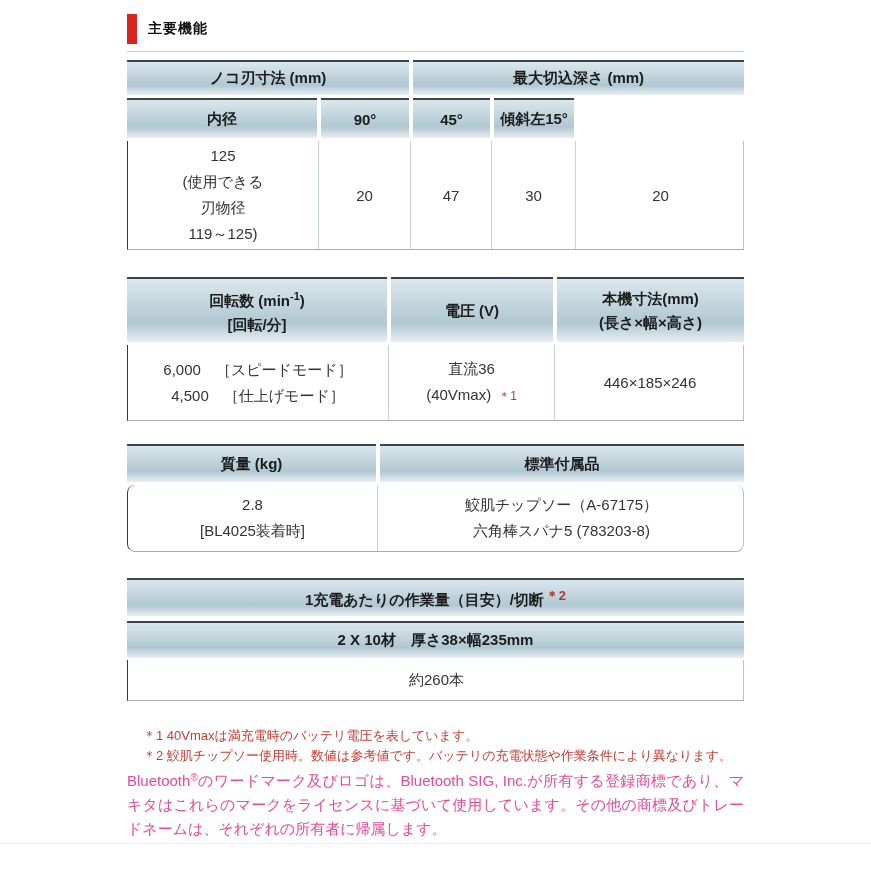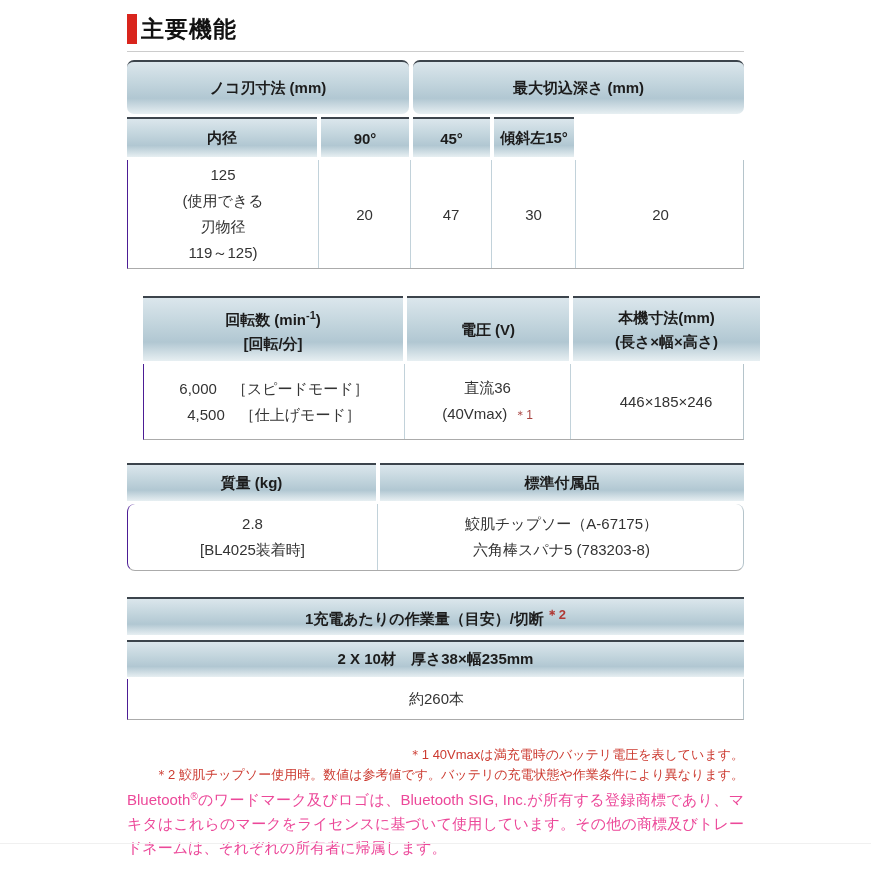--- a/index.html
+++ b/index.html
@@ -3,62 +3,62 @@
 <meta charset="utf-8">
 <style>
   html,body{margin:0;padding:0;}
   body{font-family:"Liberation Sans","DejaVu Sans",sans-serif;background:#fff;}
   .page{position:relative;width:871px;height:871px;background:#fff;overflow:hidden;}
   .content{position:absolute;left:127px;top:0;width:617px;}
 
   
   .title-row{margin-top:14px;height:30px;display:flex;align-items:center;}
   .red-bar{width:10px;height:30px;background:#d9251d;}
-  .title-text{margin-left:4px;font-size:23px;font-weight:bold;color:#111;letter-spacing:1px;}
+  .title-text{margin-left:11px;font-size:14px;font-weight:bold;color:#111;letter-spacing:1px;}
   .title-divider{margin-top:7px;border-top:1px solid #cccccc;height:0;}
 
   
   .tbl{width:617px;}
   .hrow{display:grid;}
   .hcell{border-top:2px solid #3c444c;
          background:linear-gradient(180deg,#dbe6ec 0%,#c4d6de 38%,#b1c7d2 70%,#e7eff2 100%);
          display:flex;flex-direction:column;align-items:center;justify-content:center;
          font-weight:bold;color:#1c1c1c;font-size:15px;box-sizing:border-box;text-align:center;}
   .hrow > .hcell + .hcell, .hrow > .gapcell{margin-left:4px;}
   .drow{display:grid;background:#fff;border-left:1px solid #4c1d95;border-right:1px solid #b5c4cb;
         border-bottom:1px solid #ababab;}
   .dcell{display:flex;align-items:center;justify-content:center;text-align:center;
          font-size:15px;color:#333;box-sizing:border-box;}
   .drow > .dcell + .dcell{border-left:1px solid #c2d2da;}
   .ml{white-space:pre-line;line-height:26px;}
 
   .g1{grid-template-columns:190px 92px 81px 84px 170px;}
   .g1a{grid-template-columns:282px 335px;}
-  .g2{grid-template-columns:260px 166px 191px;margin-left:16px;}
+  .g2{grid-template-columns:260px 166px 191px;}
   .g3{grid-template-columns:249px 368px;border-radius:8px;}
   .g4{grid-template-columns:617px;}
 
   .gap3{height:3px;} .gap5{height:5px;} .gap2{height:2px;}
 
   .t1{margin-top:8px;}
-  .t1 .hA{height:54px;border-radius:7px;} .t1 .hB{height:40px;} .t1 .drow{min-height:108px;}
+  .t1 .hA{height:35px;} .t1 .hB{height:40px;} .t1 .drow{min-height:108px;}
   .t2{margin-top:27px;}
   .t2 .hA{height:65px;line-height:24px;} .t2 .drow{min-height:75px;}
   .t3{margin-top:23px;}
   .t3 .hA{height:38px;} .t3 .drow{min-height:66px;}
   .t4{margin-top:26px;}
   .t4 .hA{height:38px;} .t4 .hB{height:37px;} .t4 .drow{min-height:40px;}
 
   sup.neg1{font-size:11px;font-weight:bold;vertical-align:6px;}
   .note-mark{color:#a84340;font-size:12px;vertical-align:4px;margin-left:7px;font-weight:normal;}
   .note-mark-b{color:#b03a36;font-size:13px;font-weight:bold;vertical-align:5px;margin-left:2px;}
   .vline2{display:flex;align-items:baseline;justify-content:center;line-height:26px;}
 
   
-  .footnotes{margin-top:25px;margin-left:16px;color:#cc3a30;font-size:13px;line-height:20px;text-align:right;}
+  .footnotes{margin-top:25px;margin-left:16px;color:#cc3a30;font-size:13px;line-height:20px;}
   .trademark{margin-top:0;font-size:15px;line-height:24px;color:#ec4899;text-align:justify;}
   sup.reg{font-size:10px;vertical-align:5px;}
   .bottom-line{position:absolute;left:0;top:843px;width:871px;border-top:1px solid #f0f0f0;}
 </style>
 </head>
 <body>
 
 <div class="page">
   <div class="content">
 

